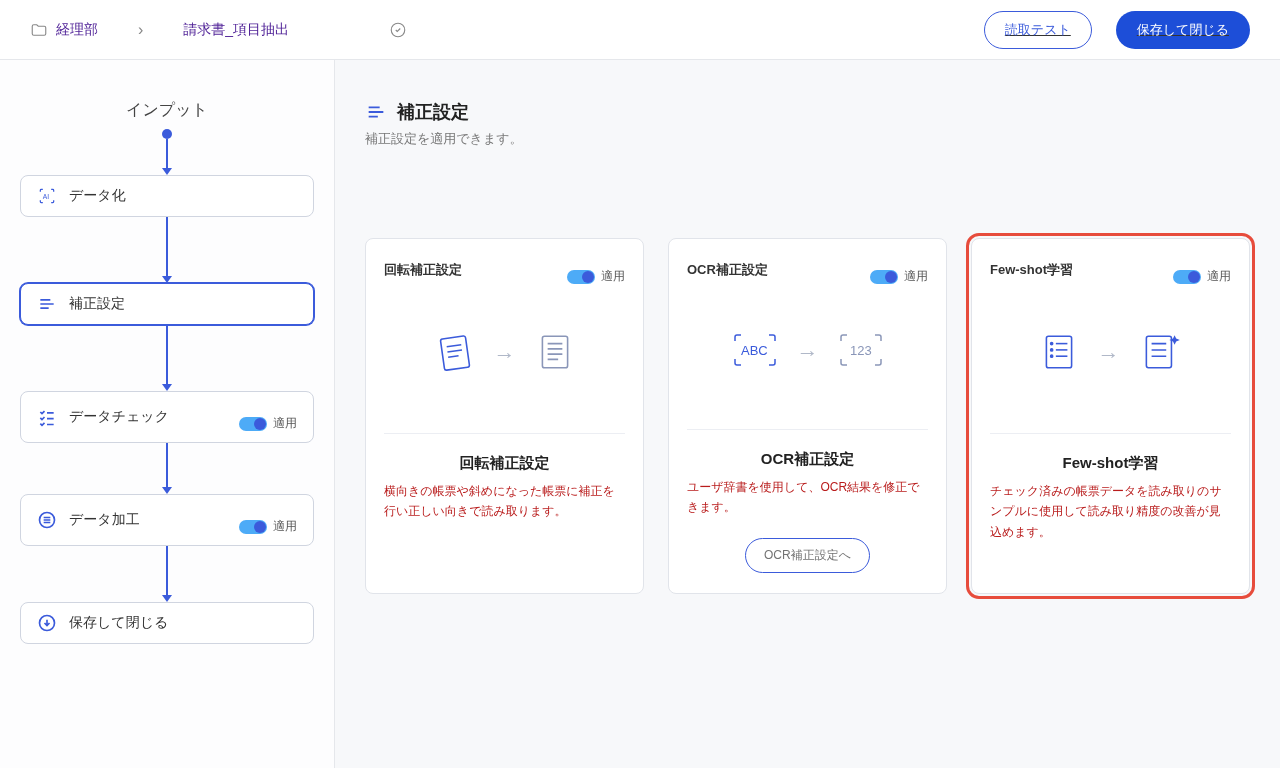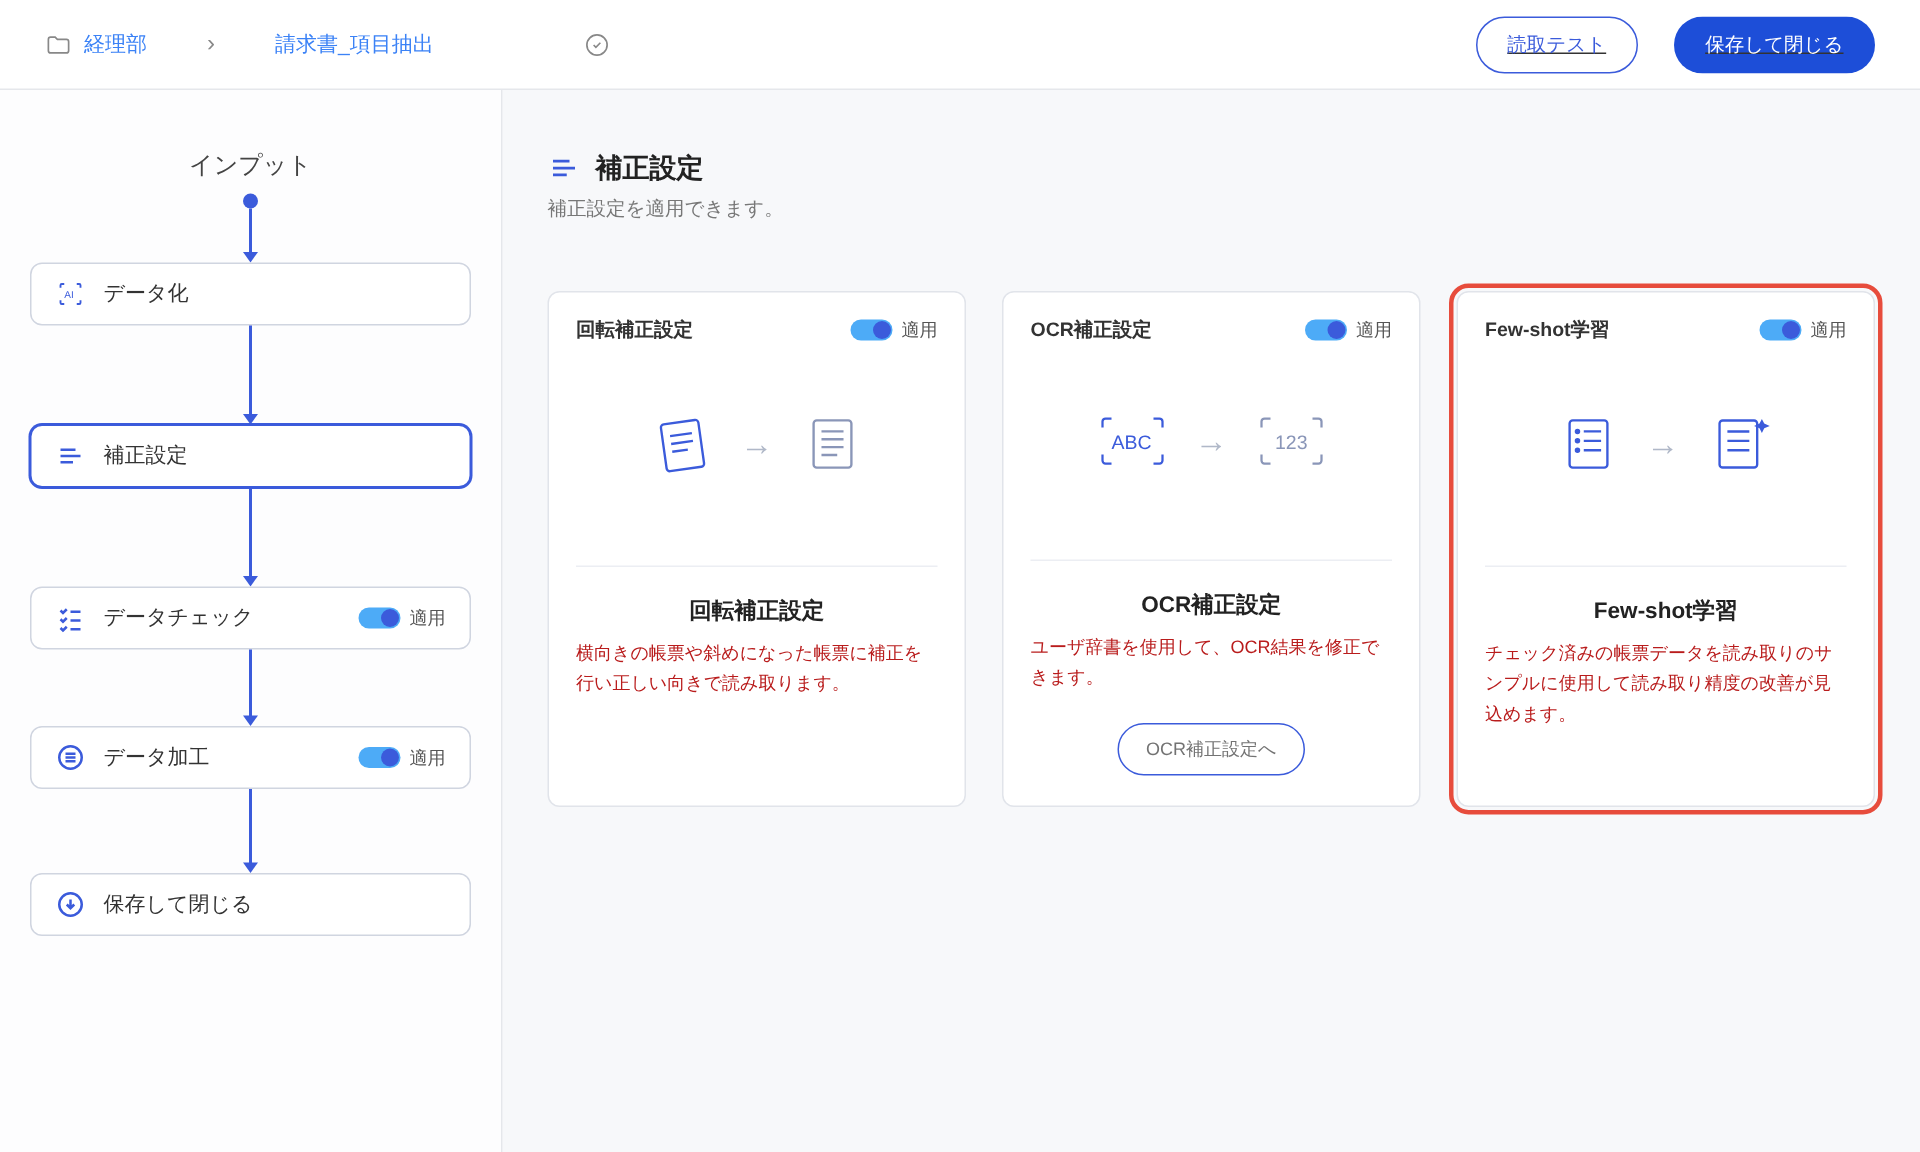--- a/index.html
+++ b/index.html
@@ -1,42 +1,42 @@
 <!DOCTYPE html>
 <html><head>
 <meta charset="utf-8">
 <style>
 * { box-sizing: border-box; margin: 0; padding: 0; }
 body { font-family: -apple-system, "Hiragino Sans", sans-serif; background: #f7f8fa; color: #333; width: 1280px; height: 768px; overflow: hidden; }
 
 .header { height: 60px; background: #fff; border-bottom: 1px solid #e5e7eb; display: flex; align-items: center; padding: 0 30px; justify-content: space-between; }
 .breadcrumb { display: flex; align-items: center; gap: 40px; }
-.bc-item { display: flex; align-items: center; gap: 8px; color: #3b82f6; font-size: 14px; }
+.bc-item { display: flex; align-items: center; gap: 8px; color: #4c1d95; font-size: 14px; }
 .bc-chevron { color: #888; font-size: 16px; }
 .header-actions { display: flex; gap: 24px; text-decoration: underline; }
 .btn { padding: 9px 20px; border-radius: 20px; font-size: 13px; cursor: pointer; border: 1px solid transparent; }
 .btn-outline { background: #fff; border-color: #3b5bdb; color: #3b5bdb; }
 .btn-primary { background: #1d4ed8; color: #fff; }
 
 .main { display: flex; height: calc(100% - 60px); }
 .sidebar { width: 335px; border-right: 1px solid #e5e7eb; padding: 40px 20px; background: #fdfdfe; }
 .fc-title { text-align: center; font-size: 16px; color: #444; margin-bottom: 8px; }
 .fc-dot { width: 10px; height: 10px; background: #3b5bdb; border-radius: 50%; margin: 0 auto; }
 .fc-line { width: 2px; background: #3b5bdb; margin: 0 auto; height: 40px; }
 .fc-arrow-head { width: 0; height: 0; border-left: 5px solid transparent; border-right: 5px solid transparent; border-top: 7px solid #3b5bdb; margin: -1px auto 0; }
 .fc-box { border: 1px solid #d0d5e0; border-radius: 8px; padding: 10px 16px; display: flex; align-items: center; gap: 12px; background: #fff; font-size: 14px; color: #333; }
 .fc-box.active { border-color: #3b5bdb; border-width: 1px; box-shadow: 0 0 0 1px #3b5bdb; }
 .fc-icon { color: #3b5bdb; display: flex; align-items: center; }
-.fc-toggle { margin-left: auto; display: flex; align-items: center; gap: 6px; font-size: 12px; color: #555; }
+.fc-toggle { margin-left: auto; display: flex; align-items: center; gap: 6px; font-size: 12px; color: #555; margin-top: 13px; }
 .toggle-sw { width: 28px; height: 14px; background: #4dabf7; border-radius: 8px; position: relative; }
 .toggle-sw::after { content: ""; width: 12px; height: 12px; background: #3b5bdb; border-radius: 50%; position: absolute; right: 1px; top: 1px; }
 
 .content { flex: 1; padding: 40px 30px; overflow: auto; }
 .section-head { display: flex; align-items: center; gap: 10px; font-size: 18px; font-weight: 600; color: #222; }
-.section-sub { color: #777; font-size: 13px; margin-top: 6px; margin-bottom: 46px; }
+.section-sub { color: #777; font-size: 13px; margin-top: 6px; margin-bottom: 90px; }
 .cards { display: flex; gap: 24px; }
 .card { width: 288px; border: 1px solid #e1e4ea; border-radius: 8px; background: #fff; padding: 0; }
 .card.hl { outline: 3px solid #e74c3c; outline-offset: 2px; }
 .card-head { padding: 16px 18px; display: flex; justify-content: space-between; align-items: center; border-bottom: none; }
 .card-head-title { font-size: 13px; font-weight: 600; color: #333; }
 .card-body { padding: 30px 20px 20px; text-align: center; }
 .card-illus { display: flex; justify-content: center; align-items: center; gap: 18px; color: #3b5bdb; margin-bottom: 40px; }
 .arrow { color: #b0b8c8; font-size: 22px; }
 .card-divider { border-top: 1px solid #eceef3; margin: 0 18px; }
 .card-title { font-size: 15px; font-weight: 600; color: #222; padding: 20px 18px 8px; text-align: center; }

